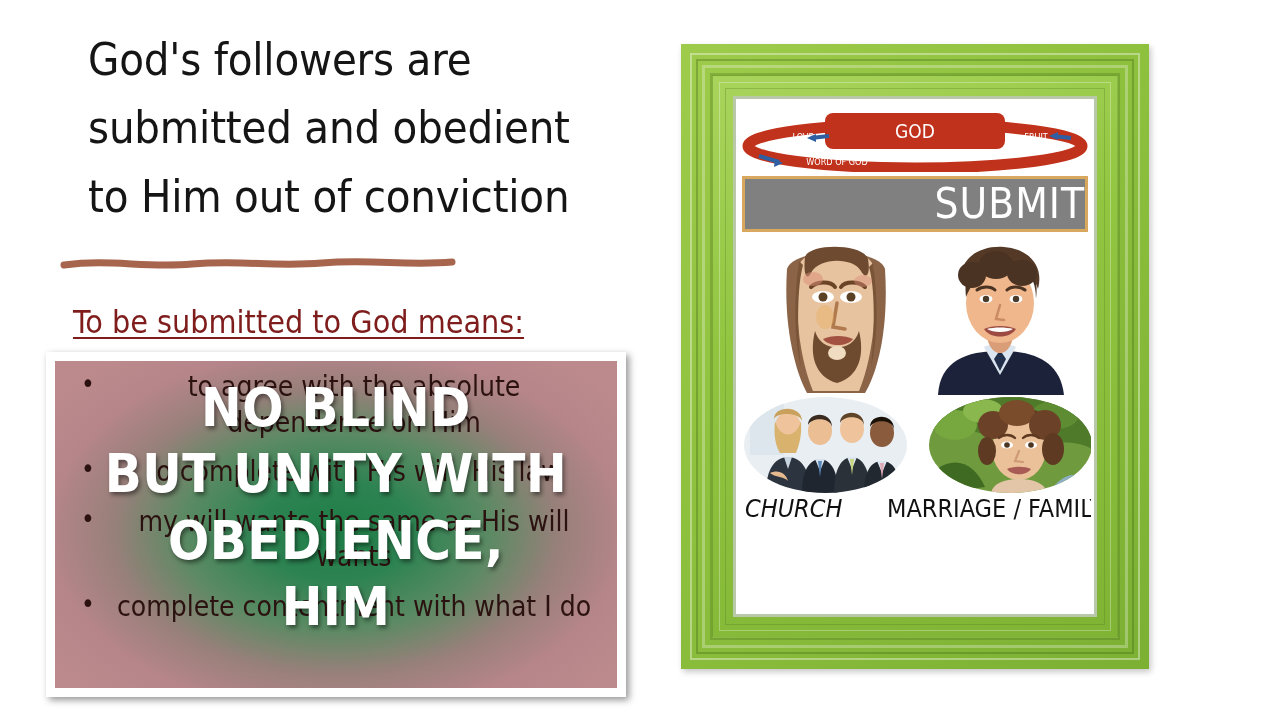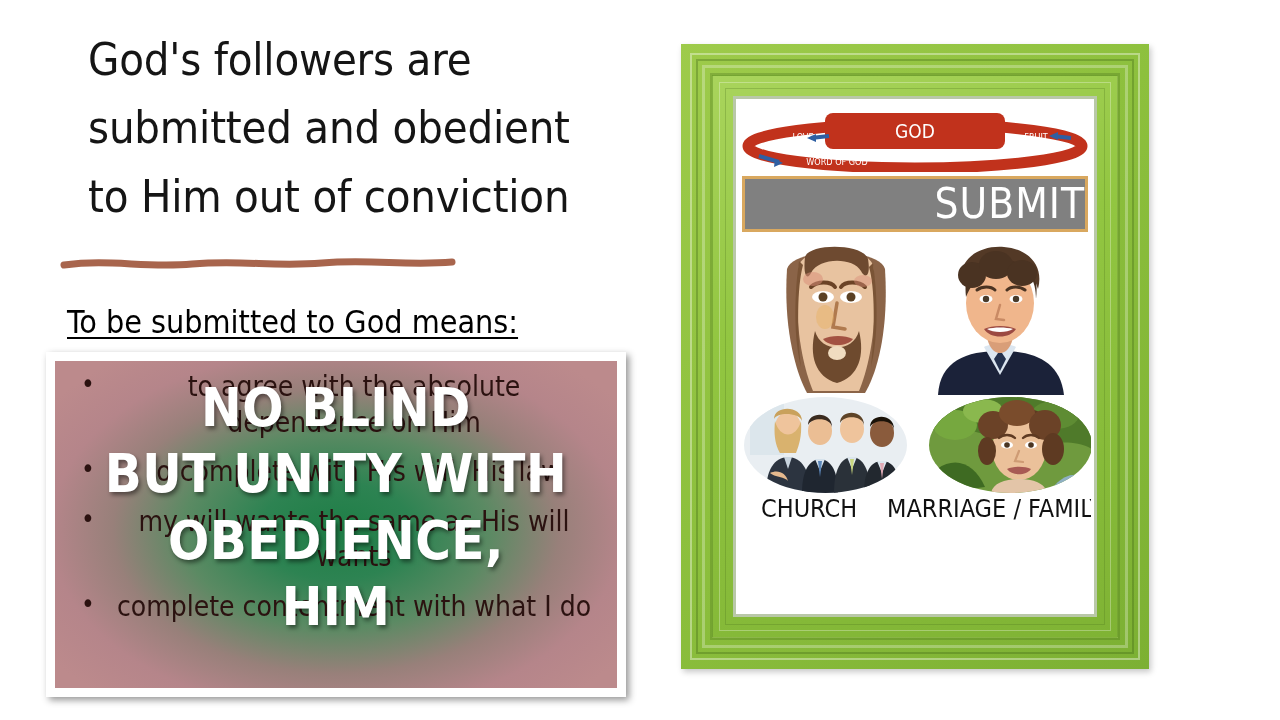--- a/index.html
+++ b/index.html
@@ -30,25 +30,25 @@
   .title-line { display: block; white-space: nowrap; }
 
   .squiggle {
     position: absolute;
     left: 60px; top: 252px;
     width: 396px; height: 22px;
   }
 
   .subtitle {
     position: absolute;
-    left: 67px; top: 303px;
+    left: 73px; top: 303px;
     font-family: "DejaVu Sans Condensed", "Liberation Sans Narrow", "Liberation Sans", sans-serif;
     font-size: 32px;
     font-weight: 400;
-    color: #000000;
+    color: #7f1d1d;
     text-decoration: underline;
     text-underline-offset: 4px;
     text-decoration-thickness: 2px;
     white-space: nowrap;
   }
 
   
   .callout {
     position: absolute;
     left: 46px; top: 352px;
@@ -192,21 +192,21 @@
     left: 0; top: 392px;
     width: 352px; height: 40px;
   }
   .caption {
     position: absolute;
     font-family: "DejaVu Sans Condensed", "Liberation Sans Narrow", "Liberation Sans", sans-serif;
     font-size: 25px;
     color: #111111;
     white-space: nowrap;
   }
-  .caption-church  { left: 22px;  top: 0; }
+  .caption-church  { left: 6px;  top: 0; font-style: italic; }
   .caption-family  { left: 148px; top: 0; }
 </style>
 </head>
 <body>
 
 <div id="slide">
 
   <div class="title">
     <span class="title-line">God's followers are</span>
     <span class="title-line">submitted and obedient</span>

